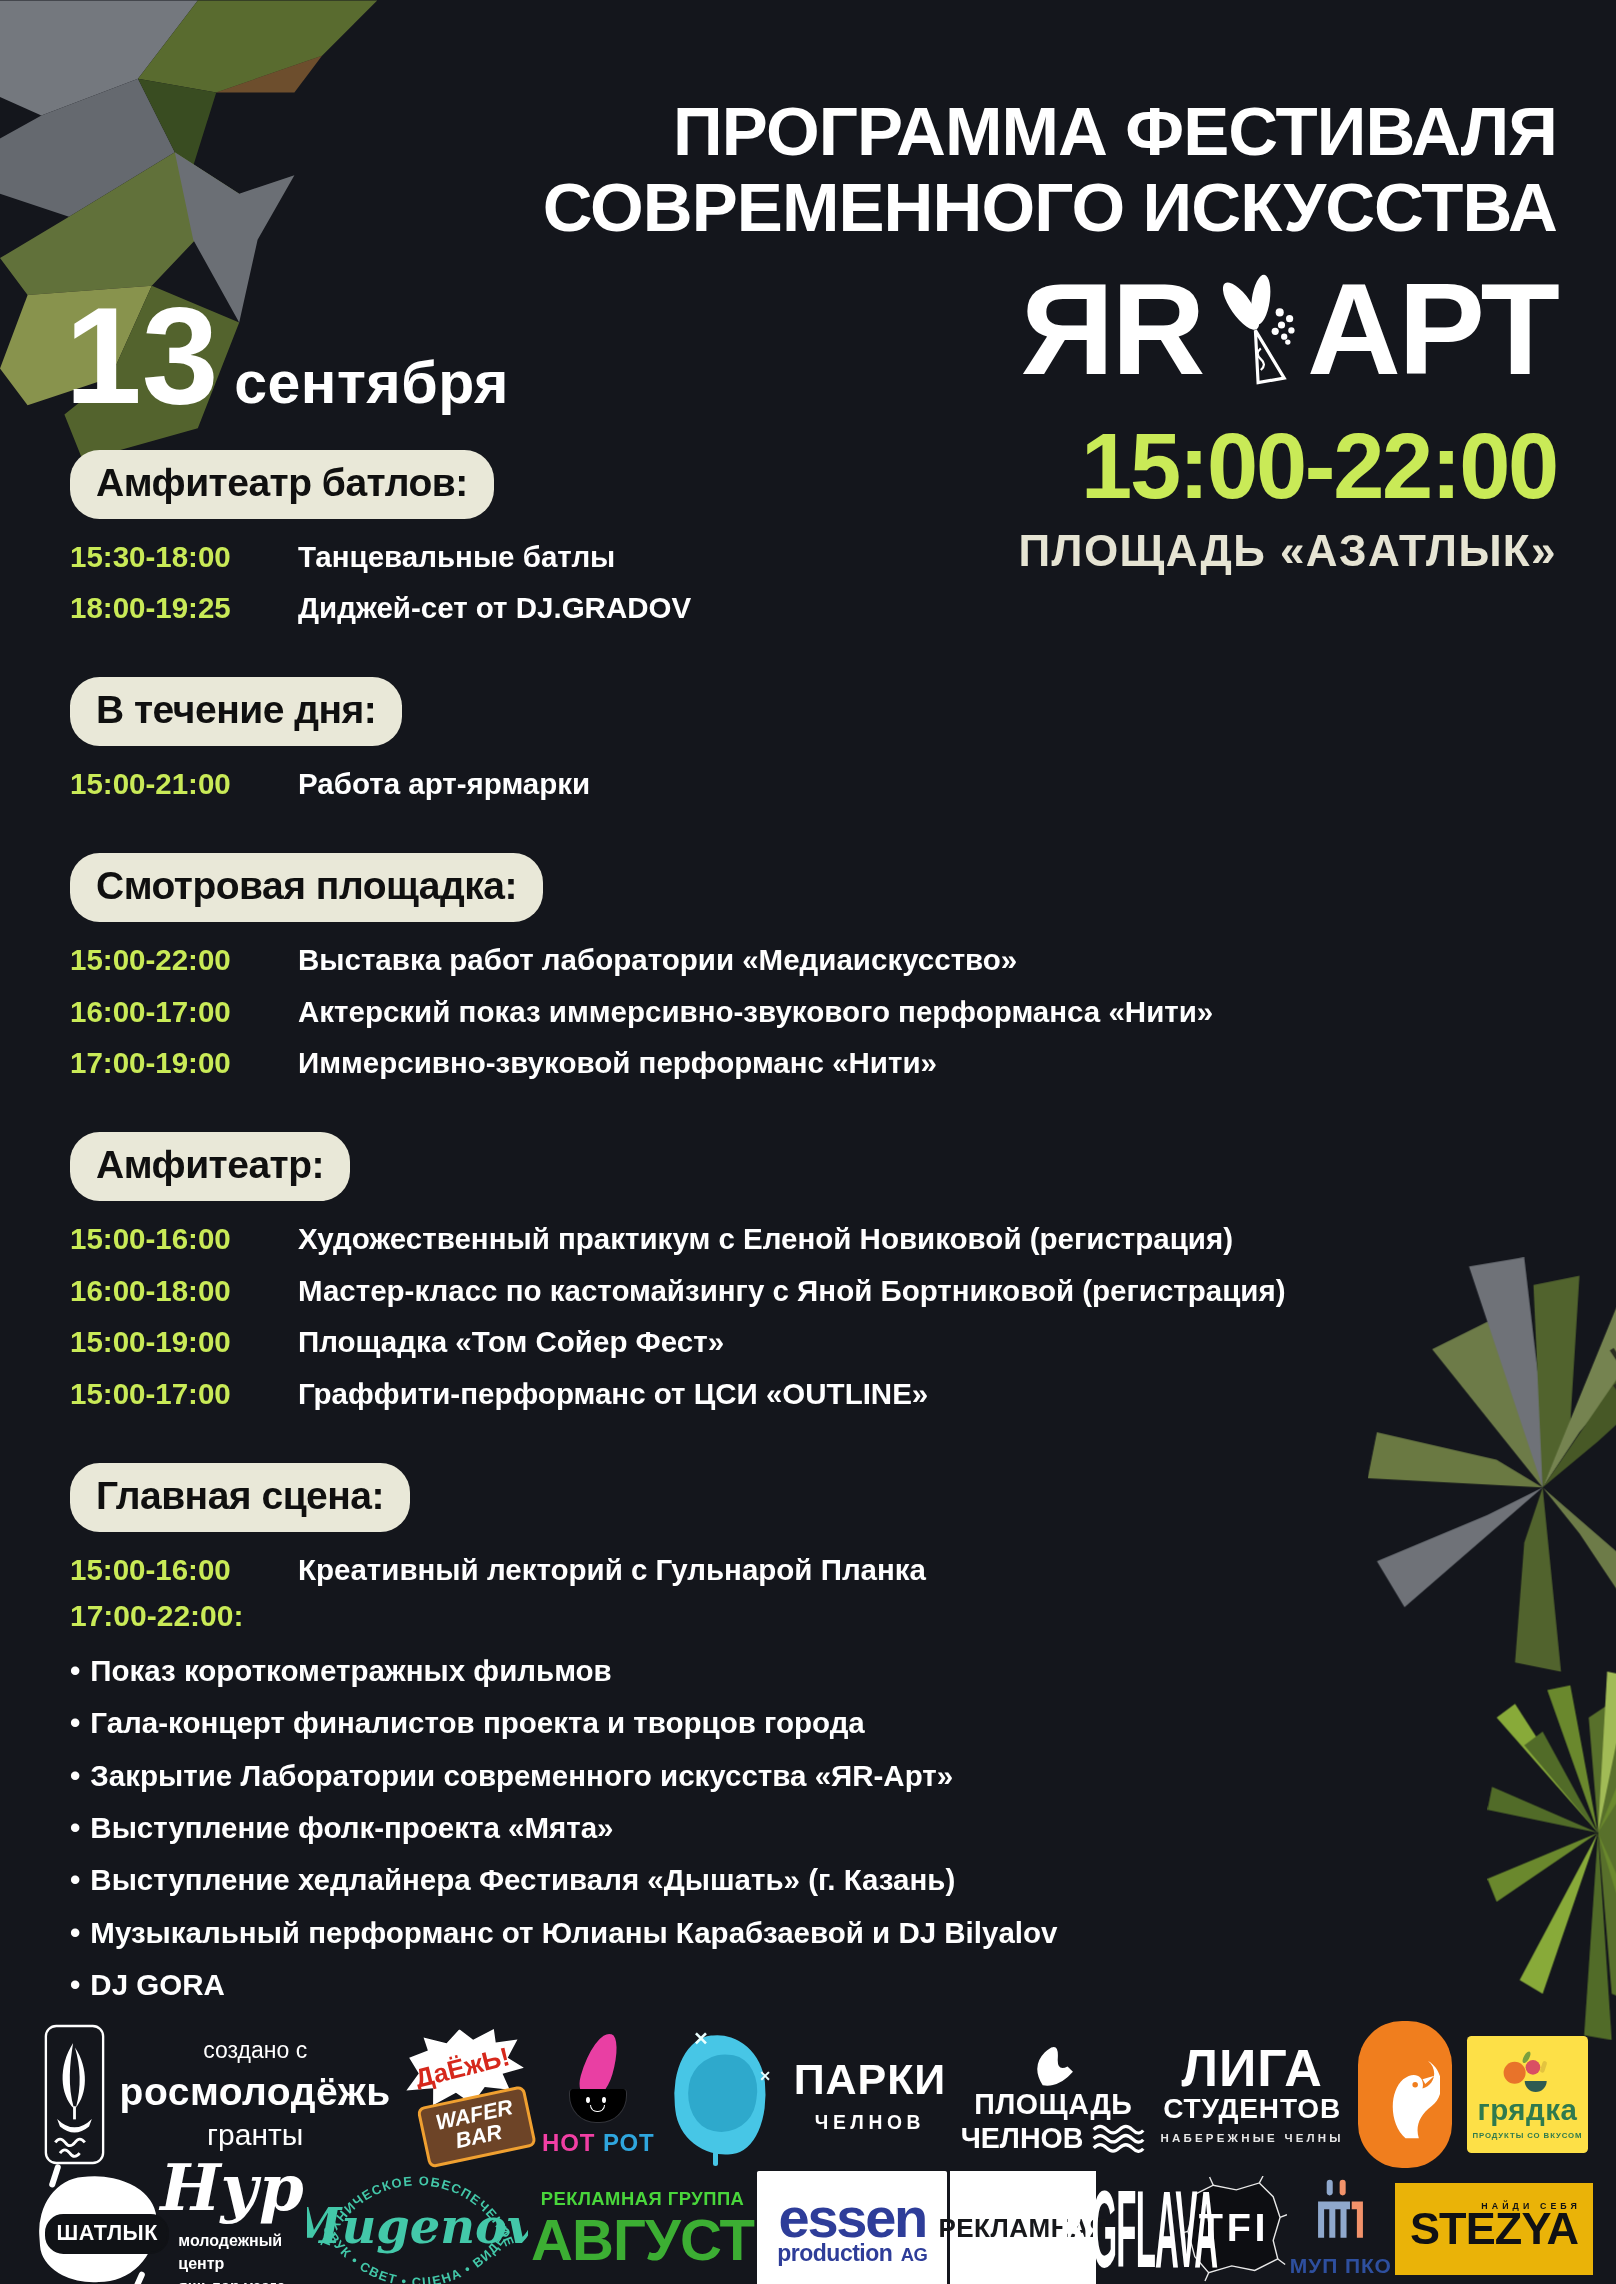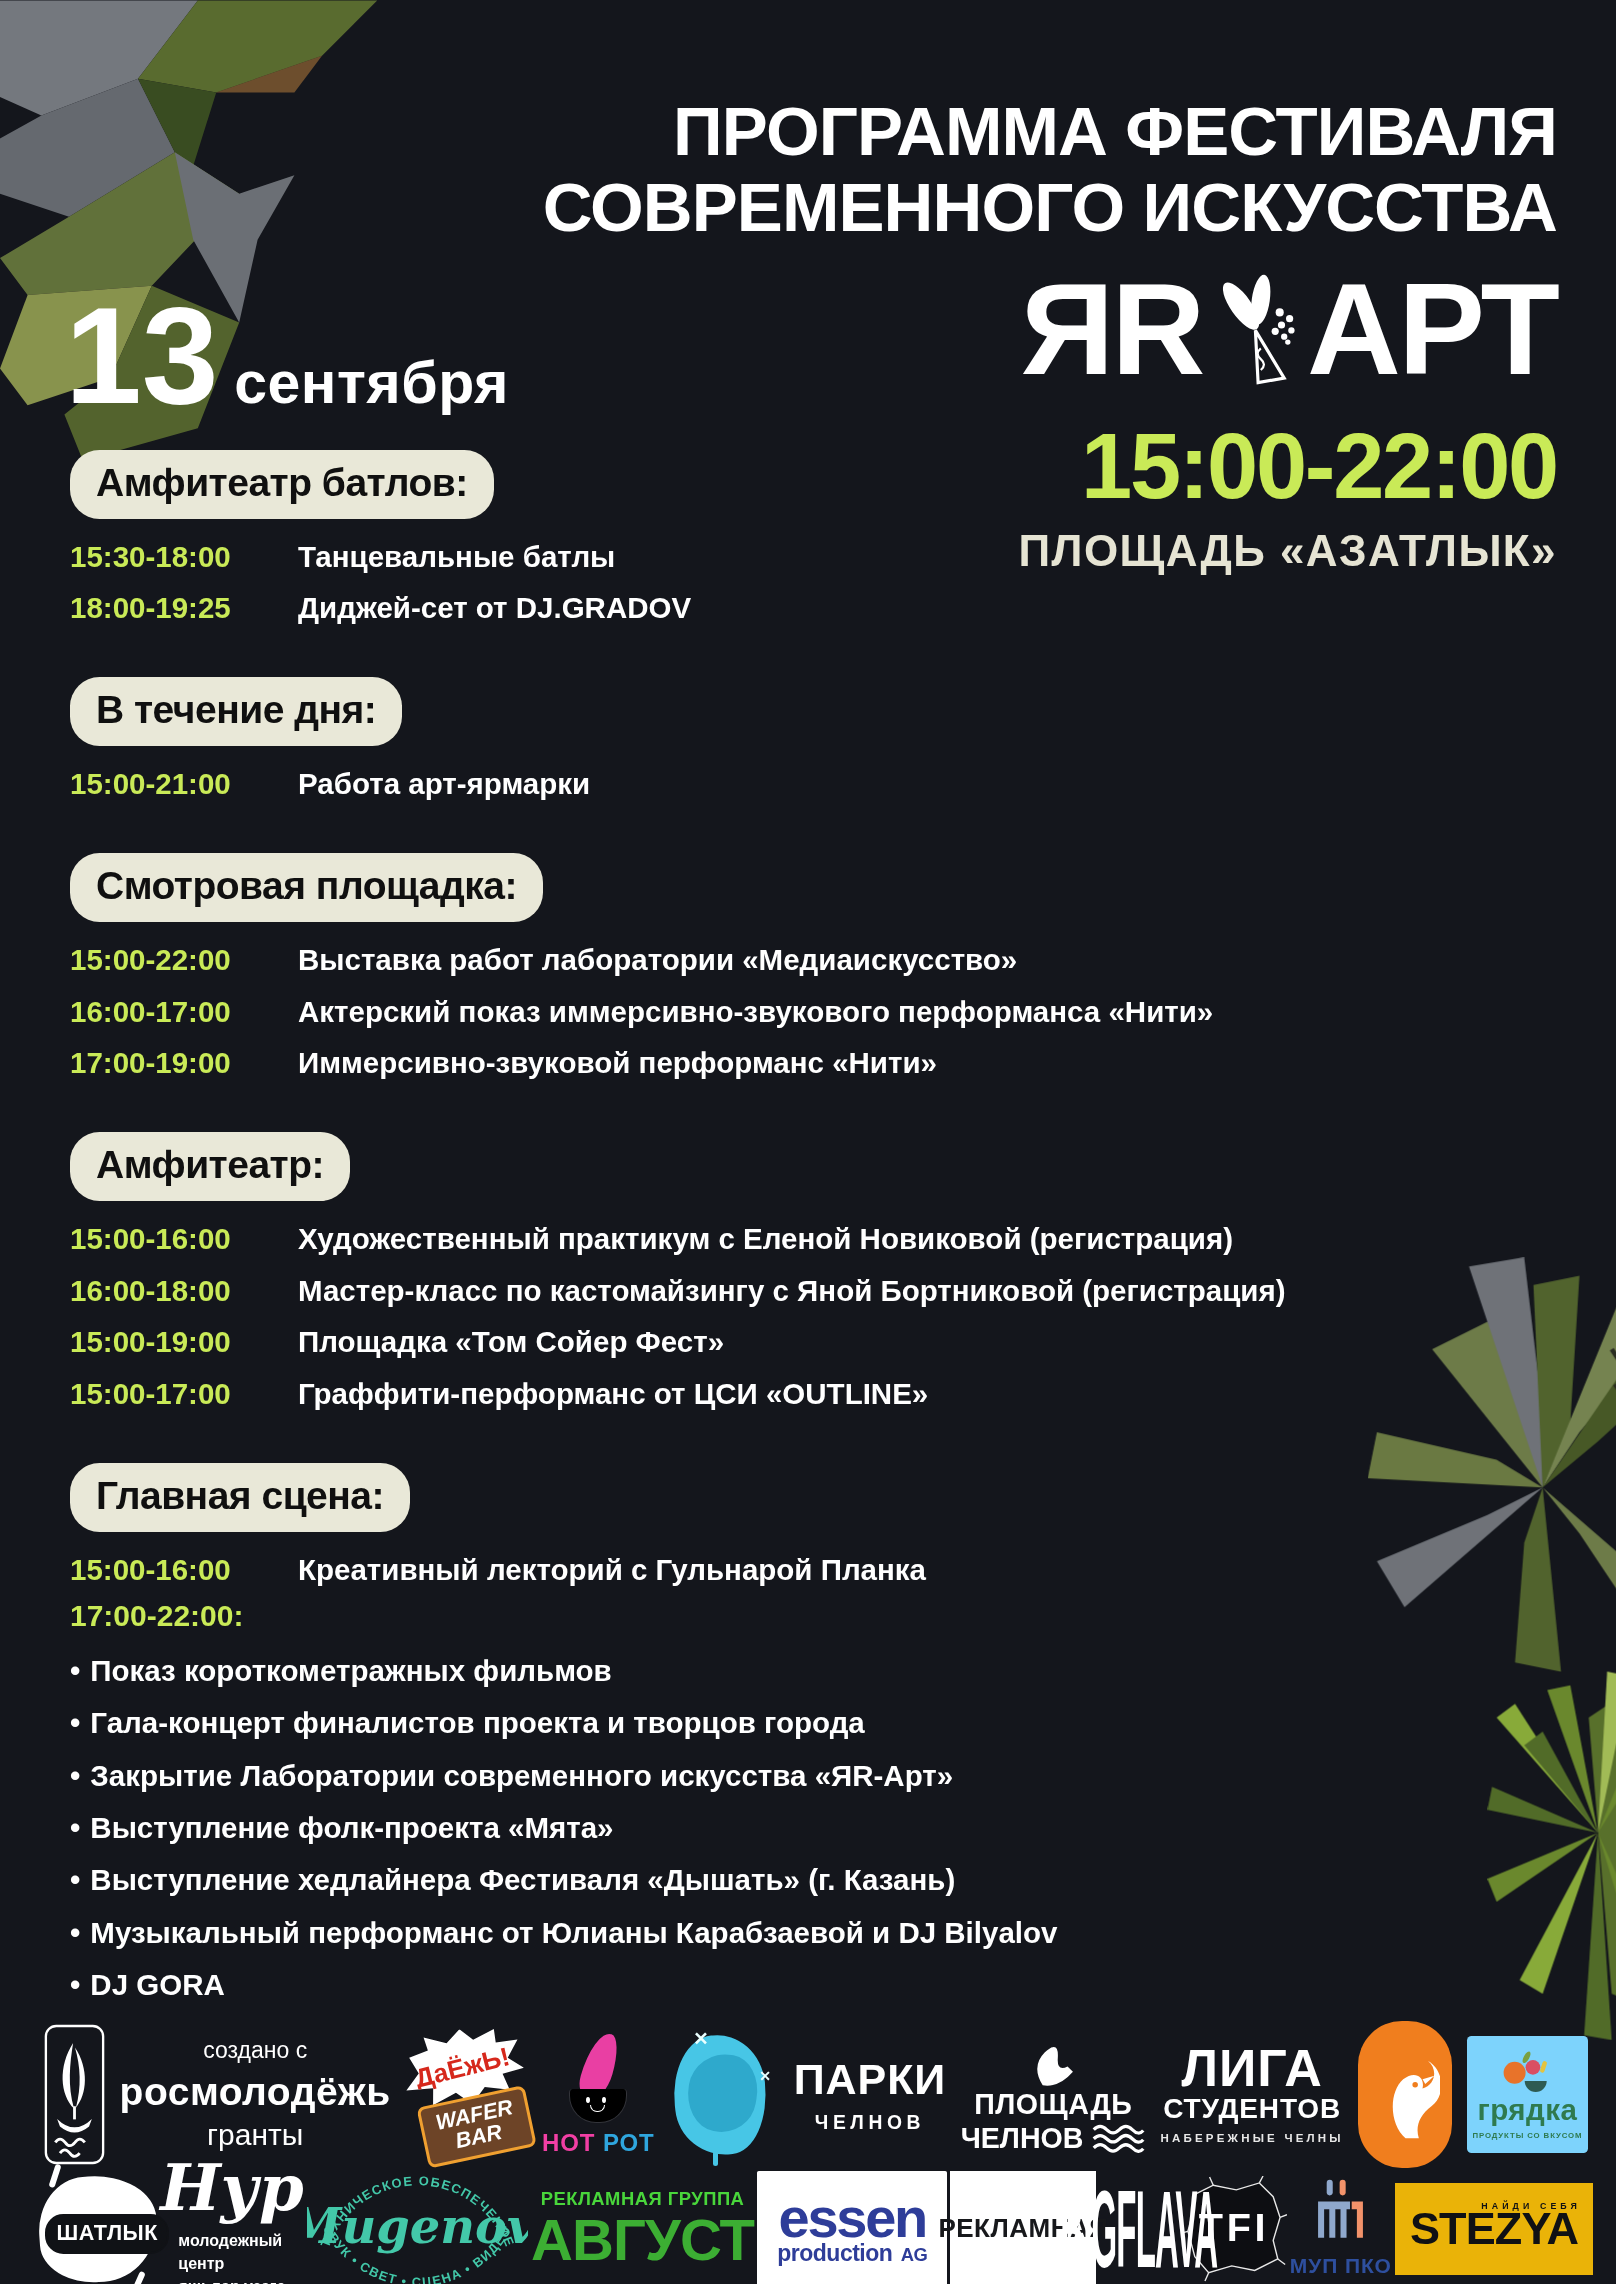--- a/index.html
+++ b/index.html
@@ -75,21 +75,21 @@
 
   .mol .name{font-size:28.6px;font-weight:900;letter-spacing:0.5px;line-height:1.18;}
   .mol .sub{display:flex;align-items:center;gap:7.4px;font-size:28.6px;font-weight:900;}
 
   .liga .g1{font-size:52px;font-weight:900;line-height:.92;letter-spacing:0.9px;}
   .liga .g2{font-size:28px;font-weight:900;letter-spacing:0.9px;}
   .liga .g3{font-size:11.5px;font-weight:700;letter-spacing:3.2px;margin-top:6.4px;color:#e8e8e8;}
 
   .bird{width:94px;height:147px;background:#f07e1e;border-radius:44px;display:flex;align-items:center;justify-content:center;}
 
-  .gry{width:121px;height:117px;background:#7dd3fc;border-radius:4.6px;display:flex;flex-direction:column;
+  .gry{width:121px;height:117px;background:#fde047;border-radius:4.6px;display:flex;flex-direction:column;
        align-items:center;justify-content:center;color:#2f7a4e;}
   .gry .name{font-size:29.5px;font-weight:700;letter-spacing:0.5px;}
   .gry .tag{font-size:7.8px;font-weight:700;letter-spacing:0.9px;margin-top:3.7px;}
 
   .sha{position:relative;width:118px;height:106px;}
   .sha .blob{position:absolute;inset:0;background:#fff;border-radius:42% 58% 50% 50%/55% 45% 60% 40%;transform:rotate(-4deg);}
   .sha .spl1,.sha .spl2{position:absolute;background:#fff;border-radius:4.6px;}
   .sha .spl1{width:6.4px;height:24px;left:13px;top:-12px;transform:rotate(18deg);}
   .sha .spl2{width:5.5px;height:20px;right:15.7px;bottom:-9.2px;transform:rotate(24deg);}
   .sha .tag{position:absolute;left:6.4px;top:38px;background:#101216;border:2.3px solid #101216;border-radius:18.4px;

